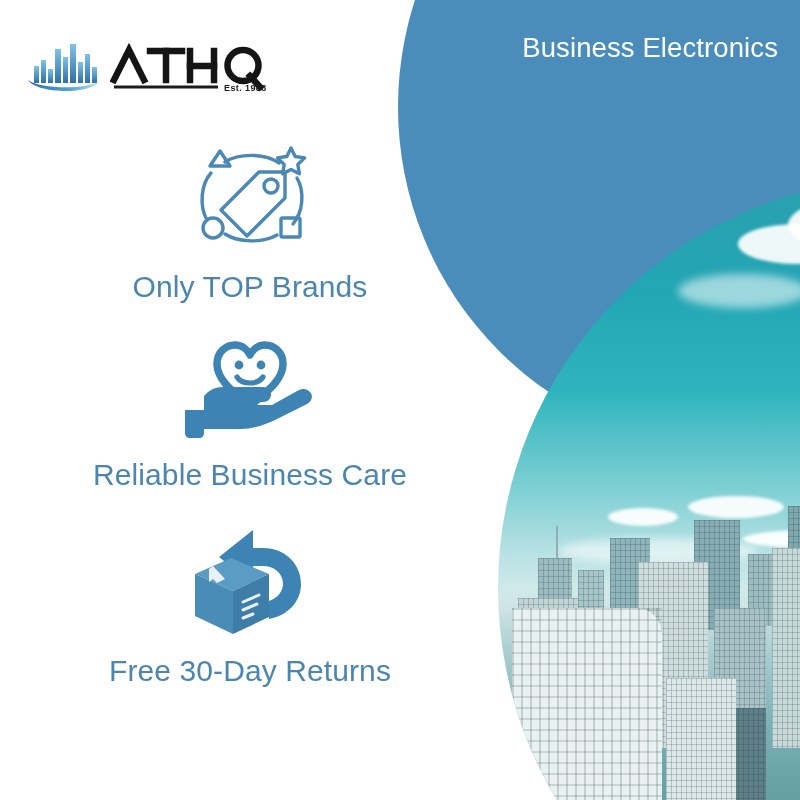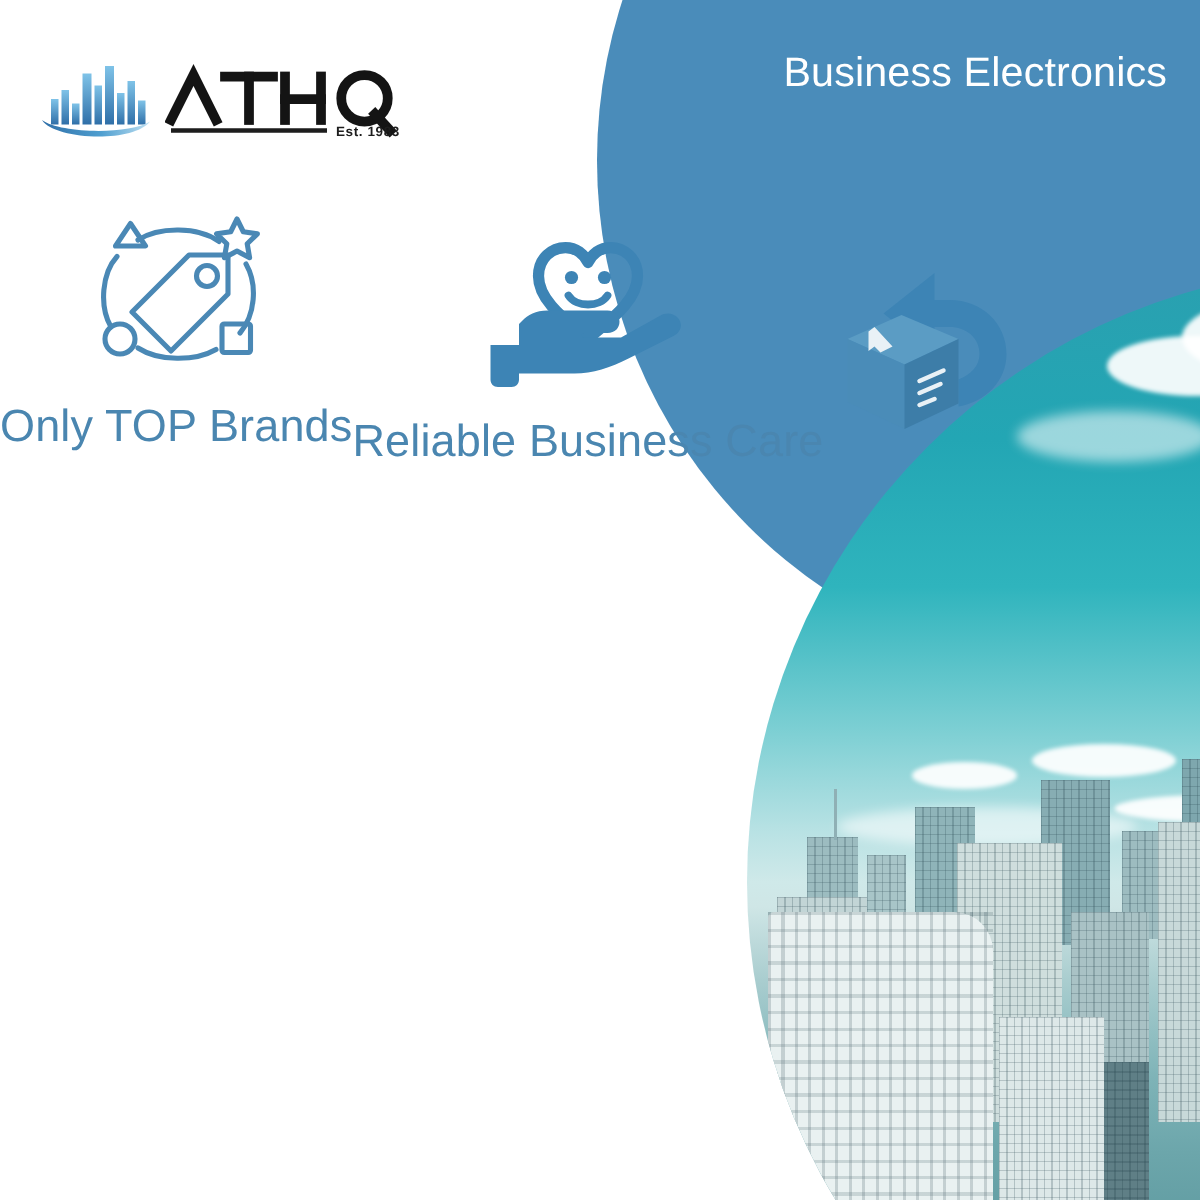--- a/index.html
+++ b/index.html
@@ -115,24 +115,24 @@
   }
   .logo-mark{width:76px;height:56px;display:block;}
   .logo-word{display:block;position:relative;}
   .logo-word svg{display:block;}
 
   
   .features{
     position:absolute;
     z-index:5;
     left:0;
-    top:124px;
+    top:136px;
     width:500px;
     display:flex;
-    flex-direction:row;
+    flex-direction:column;
     align-items:center;
     text-align:right;
   }
   .feature{
     display:flex;
     flex-direction:column;
     align-items:center;
   }
   .feature-icon{display:block;}
   .feature-label{
@@ -370,17 +370,18 @@
         <path d="M54 69 L90 52 L90 95 L54 112 Z" fill="#3d7da8"></path>
 
         <path d="M34 44 L46 57 L38 61 L34 57 L30 60 L30 47 Z" fill="#e9f1f6"></path>
 
         <g stroke="#e9f1f6" stroke-width="3" stroke-linecap="round">
           <path d="M64 80 L80 73"></path>
           <path d="M64 88 L78 82"></path>
           <path d="M64 96 L74 92"></path>
         </g>
       </svg>
+      <div class="feature-label">Free 30-Day Returns</div>
     </div>
 
   </div>
 
 </div>
 
 </body></html>

